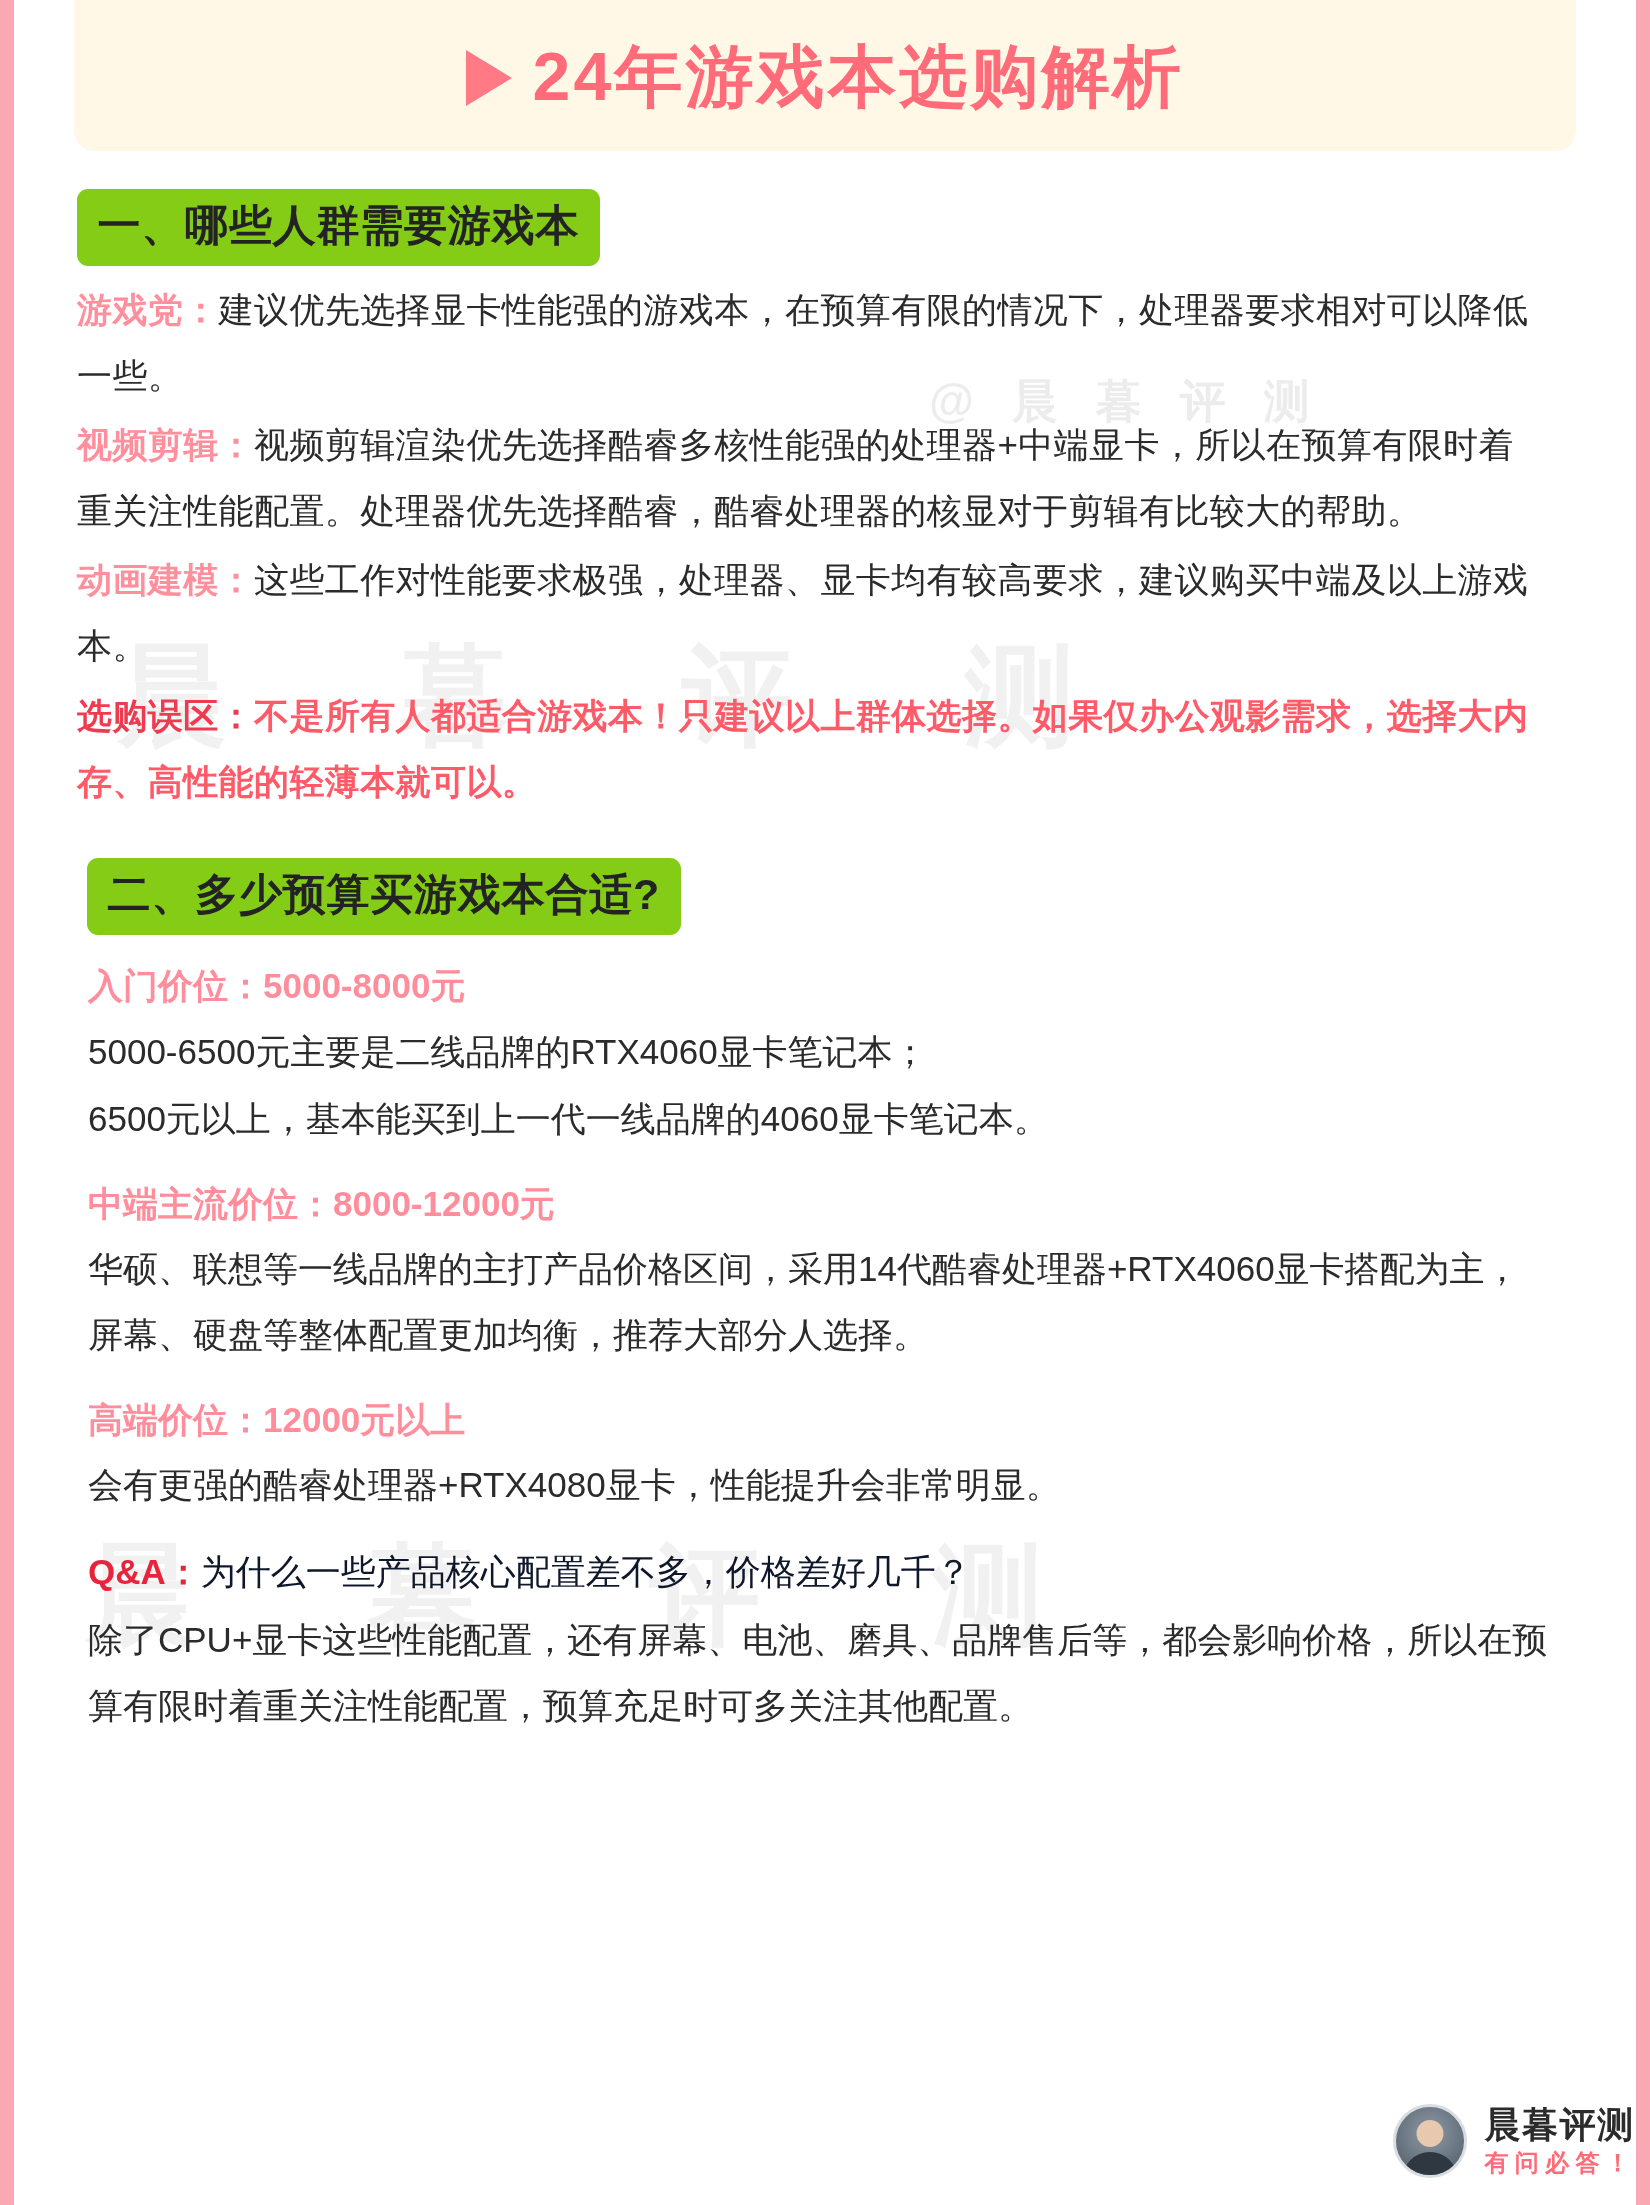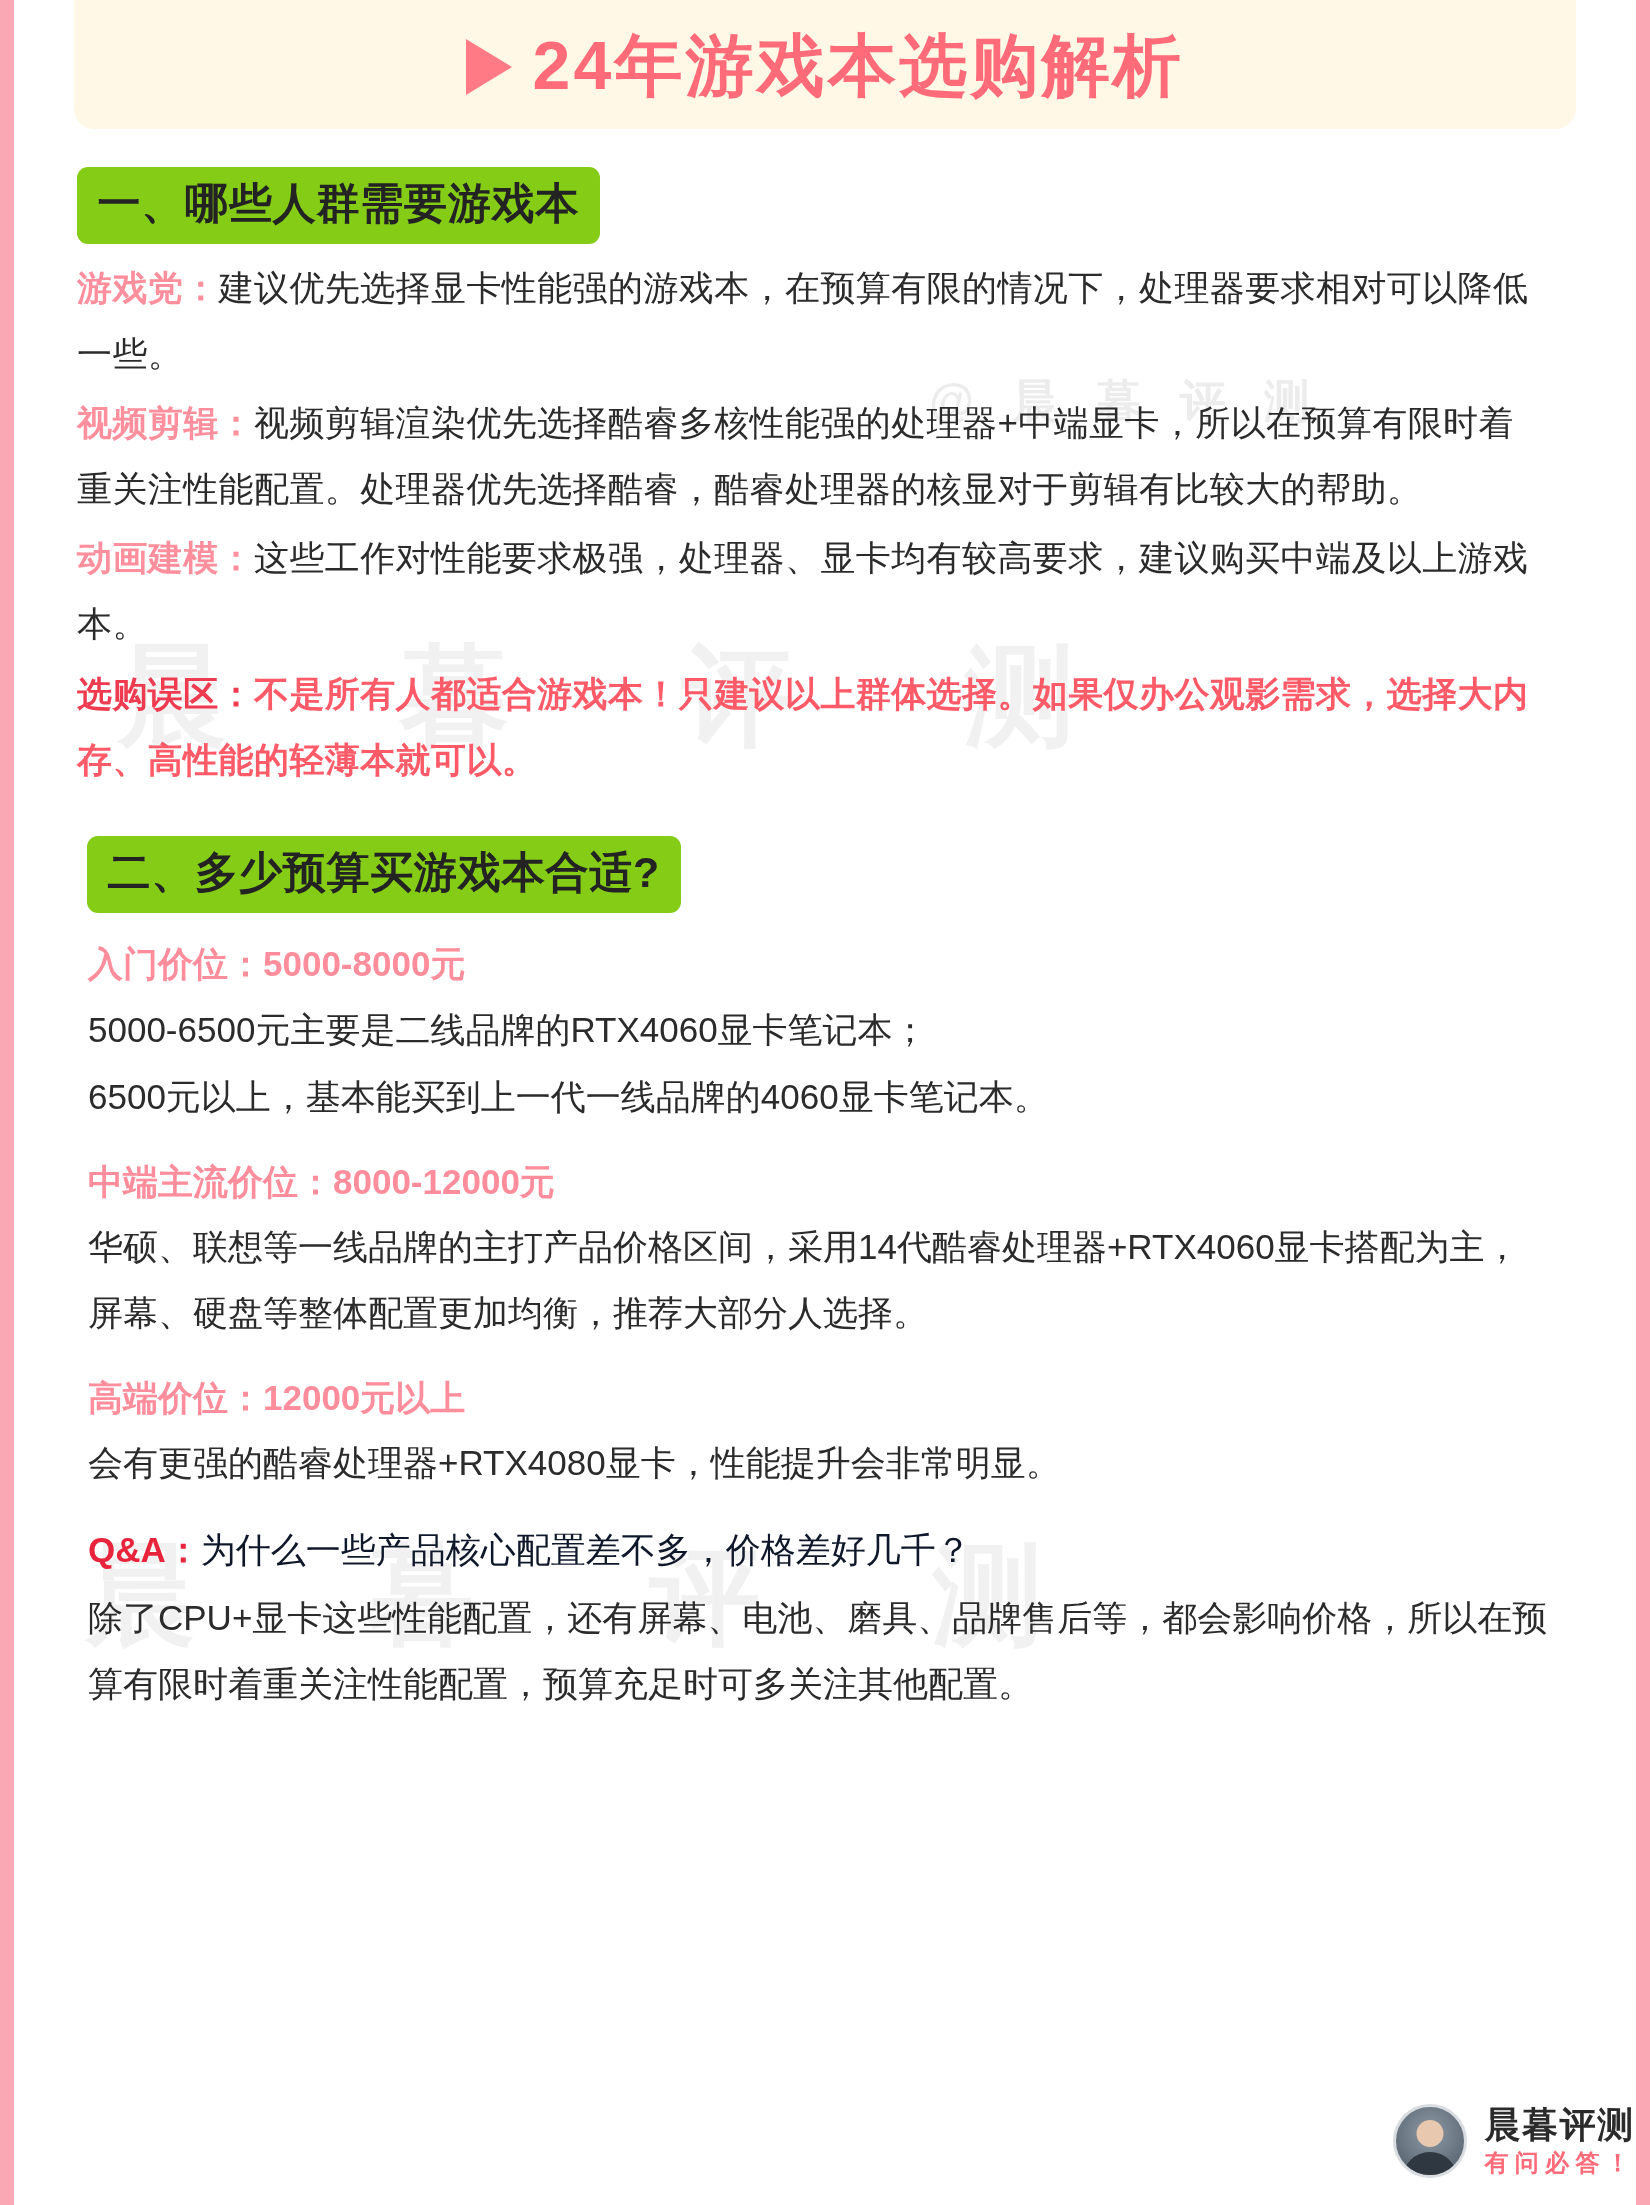--- a/index.html
+++ b/index.html
@@ -31,21 +31,21 @@
     right: 14px;
     top: 0;
     bottom: 0;
     background: #ffffff;
   }
 
   
   .header-band {
     margin: 0 auto;
     width: 1502px;
-    height: 129px;
+    height: 151px;
     background: #fff8e6;
     border-radius: 0 0 20.5px 20.5px;
     display: flex;
     align-items: center;
     justify-content: center;
     gap: 20.5px;
   }
   .play-icon {
     width: 0;
     height: 0;

